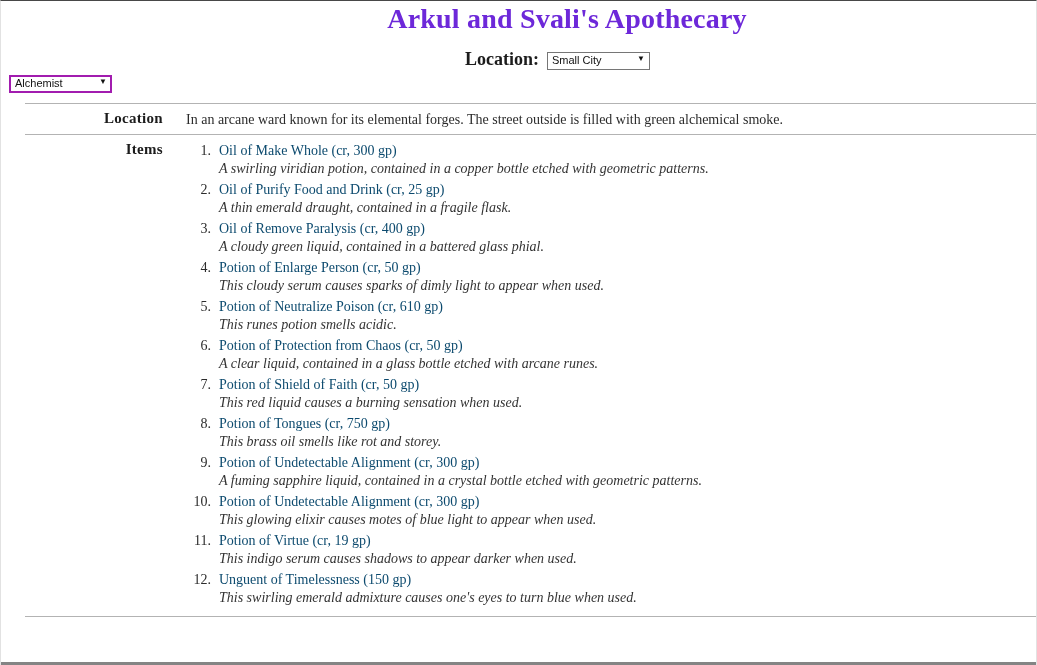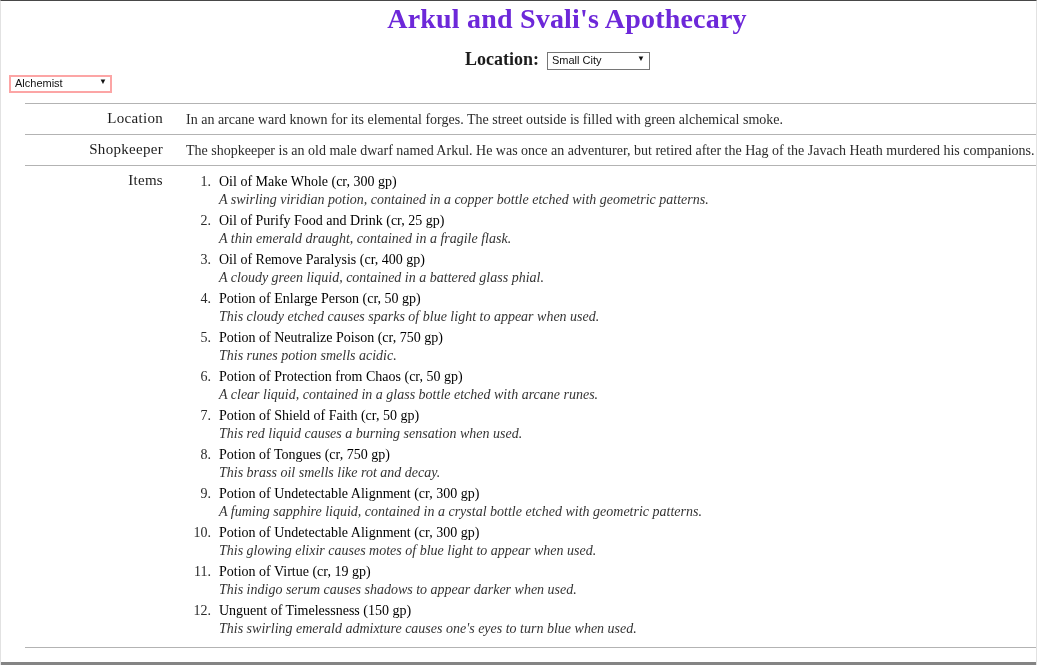--- a/index.html
+++ b/index.html
@@ -50,21 +50,21 @@
     height: 18px;
     font-family: "Liberation Sans", sans-serif;
     font-size: 11px;
     padding: 0 14px 1px 4px;
     border: 1px solid #767676;
     border-radius: 0;
     background: #ffffff;
     color: #111;
   }
   .select-wrap select.focused {
-    border: 2px solid #fca5a5;
+    border: 2px solid #a21caf;
   }
   .select-arrow {
     position: absolute;
     right: 5px;
     top: 4px;
     font-size: 8px;
     color: #111;
     pointer-events: none;
     line-height: 10px;
   }
@@ -74,21 +74,21 @@
     width: 1011px;
     border-collapse: collapse;
   }
   .shop-table tr { border-top: 1px solid #b3b3b3; }
   .shop-table { border-bottom: 1px solid #b3b3b3; }
   .shop-table td { vertical-align: top; }
   td.row-label {
     width: 138px;
     text-align: right;
     font-size: 15px;
-    font-weight: normal;
+    font-weight: bold;
     color: #1c1c1c;
     padding: 6px 0 6px 0;
     letter-spacing: 0.3px;
     white-space: nowrap;
   }
   td.row-value {
     padding: 7px 0 6px 23px;
     font-size: 14px;
     line-height: 17px;
     color: #2b2b2b;
@@ -103,21 +103,21 @@
     text-align: right;
     font-size: 14px;
     line-height: 17.5px;
     flex: 0 0 25px;
     color: #2b2b2b;
   }
   .item-body { margin-left: 8px; }
   .item-name {
     font-size: 14px;
     line-height: 17.5px;
-    color: #000000;
+    color: #0c4a6e;
   }
   .item-desc {
     font-size: 14px;
     line-height: 17.5px;
     font-style: italic;
     color: #333333;
   }
   .bottom-bar {
     position: absolute;
     left: 0;
@@ -152,24 +152,20 @@
   </div>
 </div>
 
 <table class="shop-table">
   <tbody>
     <tr>
       <td class="row-label">Location</td>
       <td class="row-value">In an arcane ward known for its elemental forges. The street outside is filled with green alchemical smoke.</td>
     </tr>
     <tr>
-      <td class="row-label">Shopkeeper</td>
-      <td class="row-value">The shopkeeper is an old male dwarf named Arkul. He was once an adventurer, but retired after the Hag of the Javach Heath murdered his companions.</td>
-    </tr>
-    <tr>
       <td class="row-label">Items</td>
       <td class="row-value">
         <ol class="items-list">
   <li class="list-item">
     <span class="item-num">1.</span>
     <span class="item-body">
       <div class="item-name">Oil of Make Whole (cr, 300 gp)</div>
       <div class="item-desc">A swirling viridian potion, contained in a copper bottle etched with geometric patterns.</div>
     </span>
   </li>
@@ -187,28 +183,28 @@
     <span class="item-body">
       <div class="item-name">Oil of Remove Paralysis (cr, 400 gp)</div>
       <div class="item-desc">A cloudy green liquid, contained in a battered glass phial.</div>
     </span>
   </li>
 
   <li class="list-item">
     <span class="item-num">4.</span>
     <span class="item-body">
       <div class="item-name">Potion of Enlarge Person (cr, 50 gp)</div>
-      <div class="item-desc">This cloudy etched causes sparks of blue light to appear when used.</div>
+      <div class="item-desc">This cloudy serum causes sparks of dimly light to appear when used.</div>
     </span>
   </li>
 
   <li class="list-item">
     <span class="item-num">5.</span>
     <span class="item-body">
-      <div class="item-name">Potion of Neutralize Poison (cr, 750 gp)</div>
+      <div class="item-name">Potion of Neutralize Poison (cr, 610 gp)</div>
       <div class="item-desc">This runes potion smells acidic.</div>
     </span>
   </li>
 
   <li class="list-item">
     <span class="item-num">6.</span>
     <span class="item-body">
       <div class="item-name">Potion of Protection from Chaos (cr, 50 gp)</div>
       <div class="item-desc">A clear liquid, contained in a glass bottle etched with arcane runes.</div>
     </span>
@@ -219,21 +215,21 @@
     <span class="item-body">
       <div class="item-name">Potion of Shield of Faith (cr, 50 gp)</div>
       <div class="item-desc">This red liquid causes a burning sensation when used.</div>
     </span>
   </li>
 
   <li class="list-item">
     <span class="item-num">8.</span>
     <span class="item-body">
       <div class="item-name">Potion of Tongues (cr, 750 gp)</div>
-      <div class="item-desc">This brass oil smells like rot and decay.</div>
+      <div class="item-desc">This brass oil smells like rot and storey.</div>
     </span>
   </li>
 
   <li class="list-item">
     <span class="item-num">9.</span>
     <span class="item-body">
       <div class="item-name">Potion of Undetectable Alignment (cr, 300 gp)</div>
       <div class="item-desc">A fuming sapphire liquid, contained in a crystal bottle etched with geometric patterns.</div>
     </span>
   </li>

